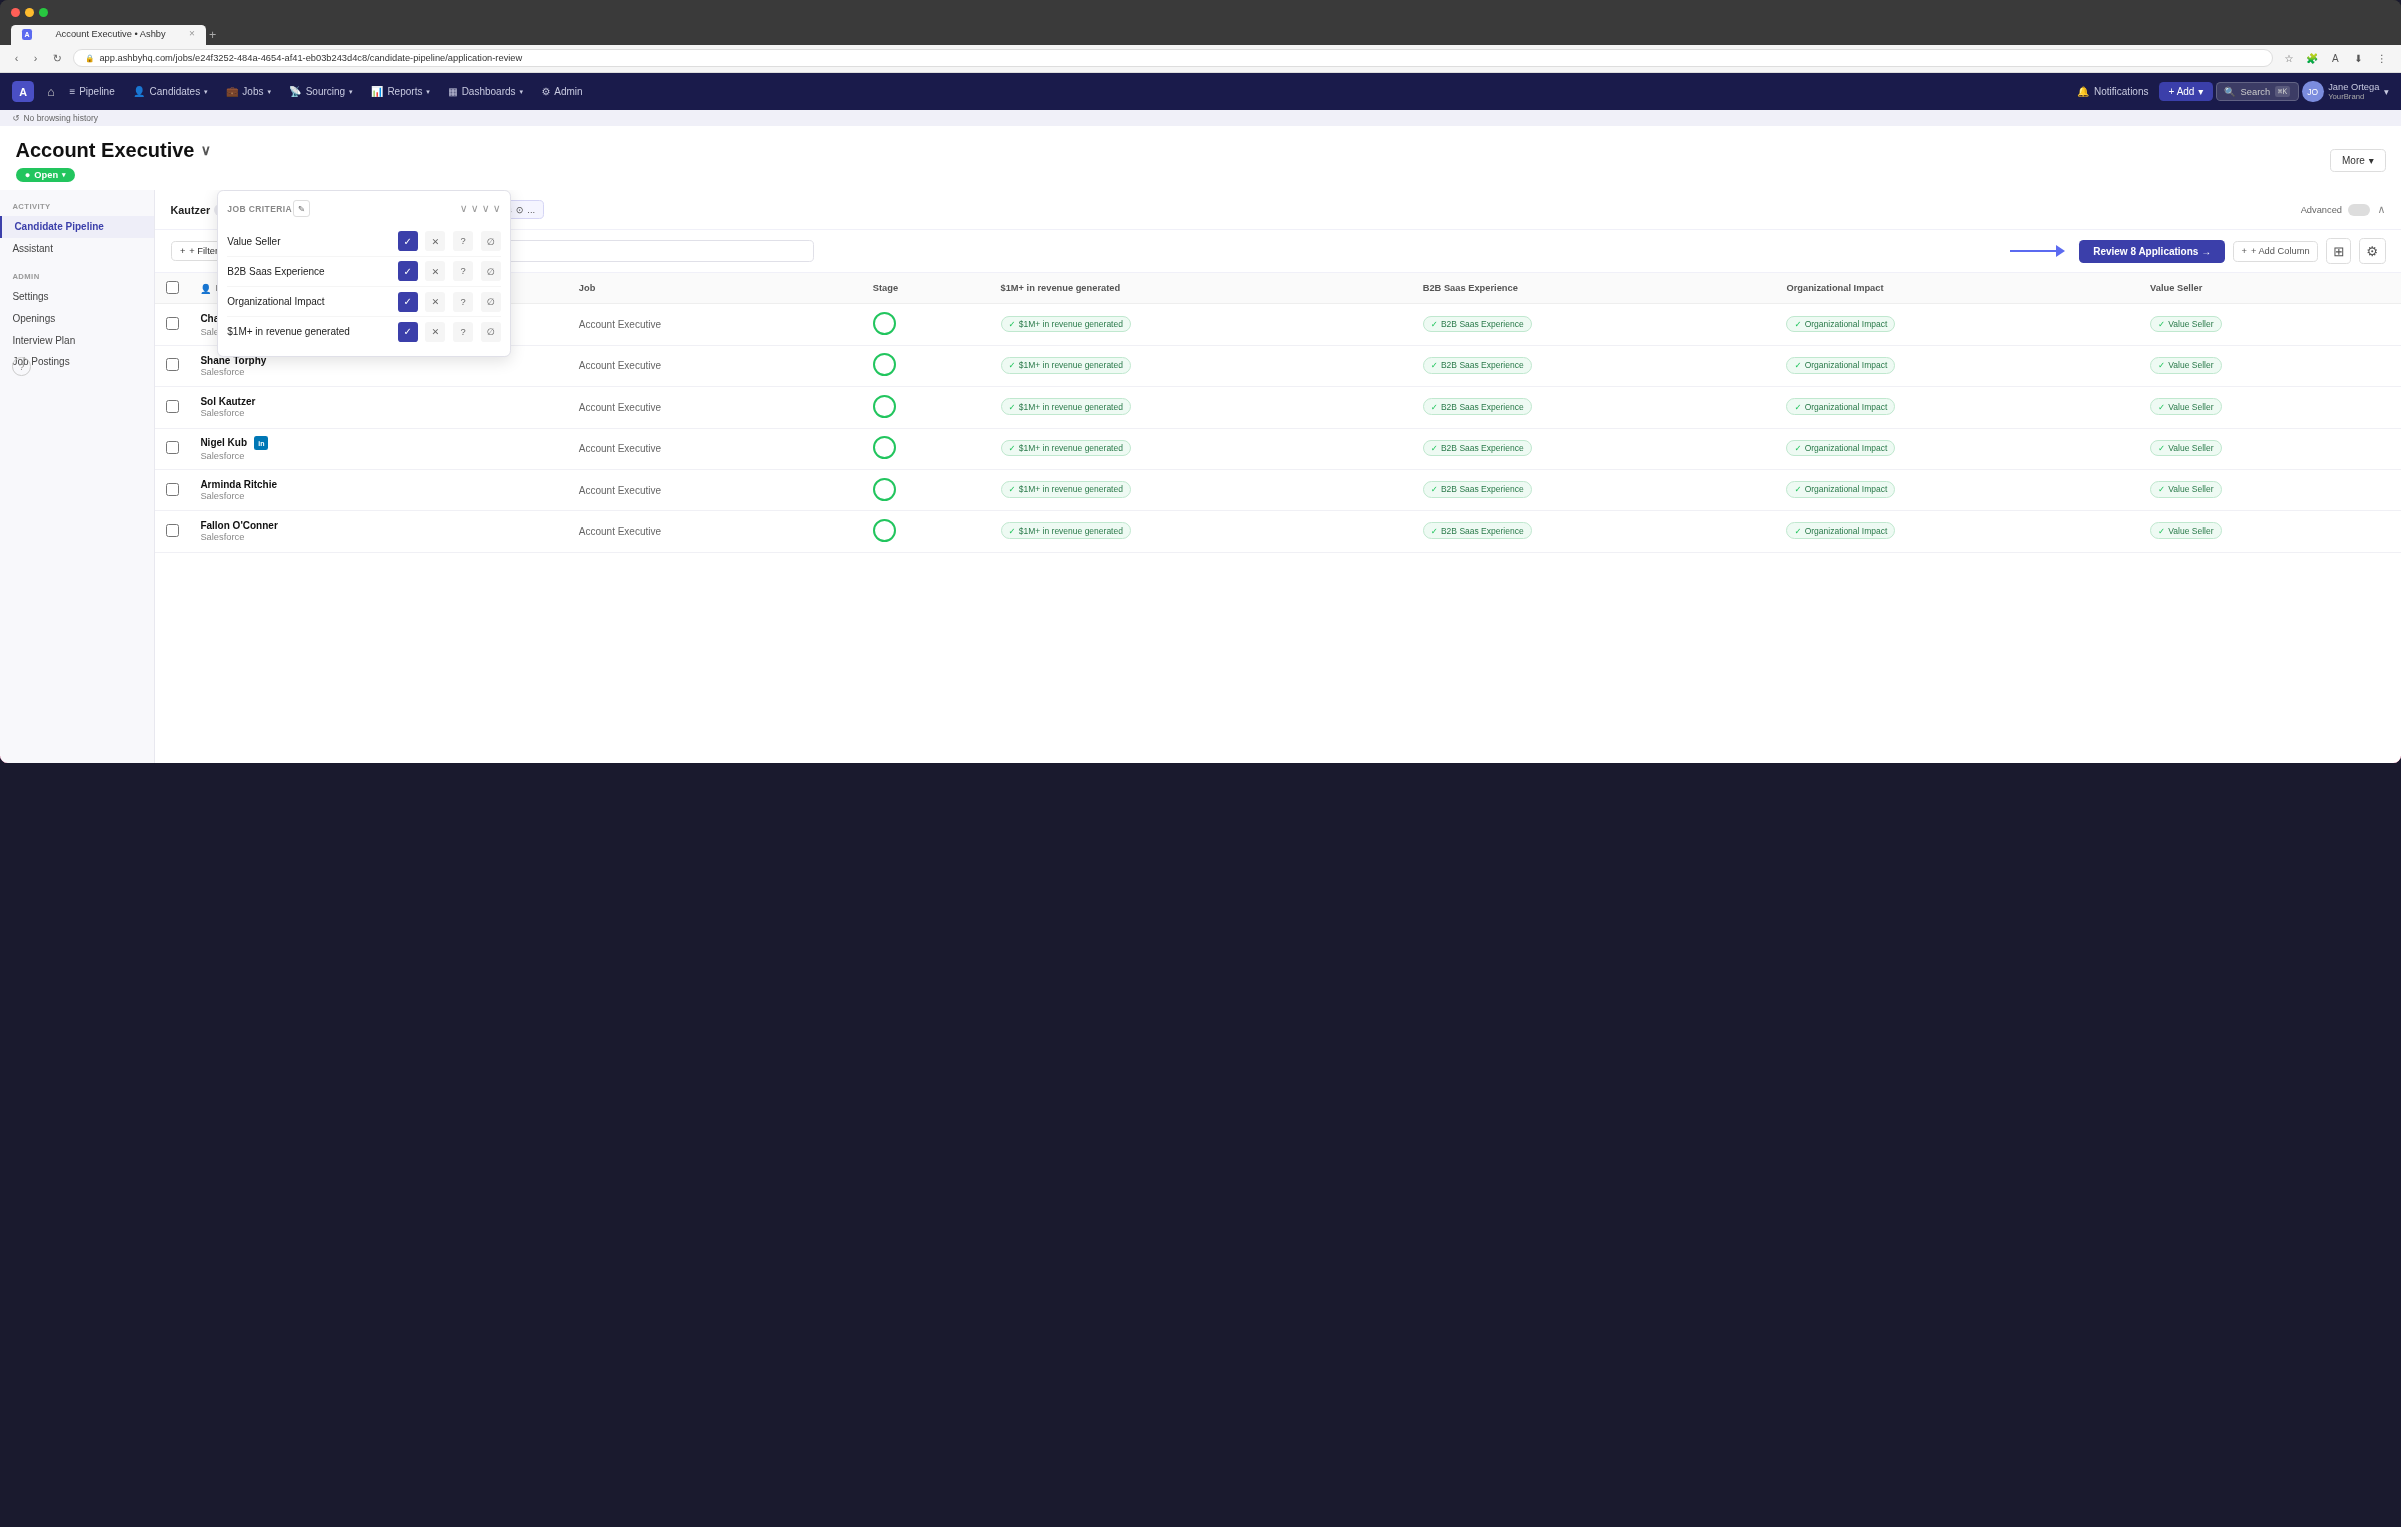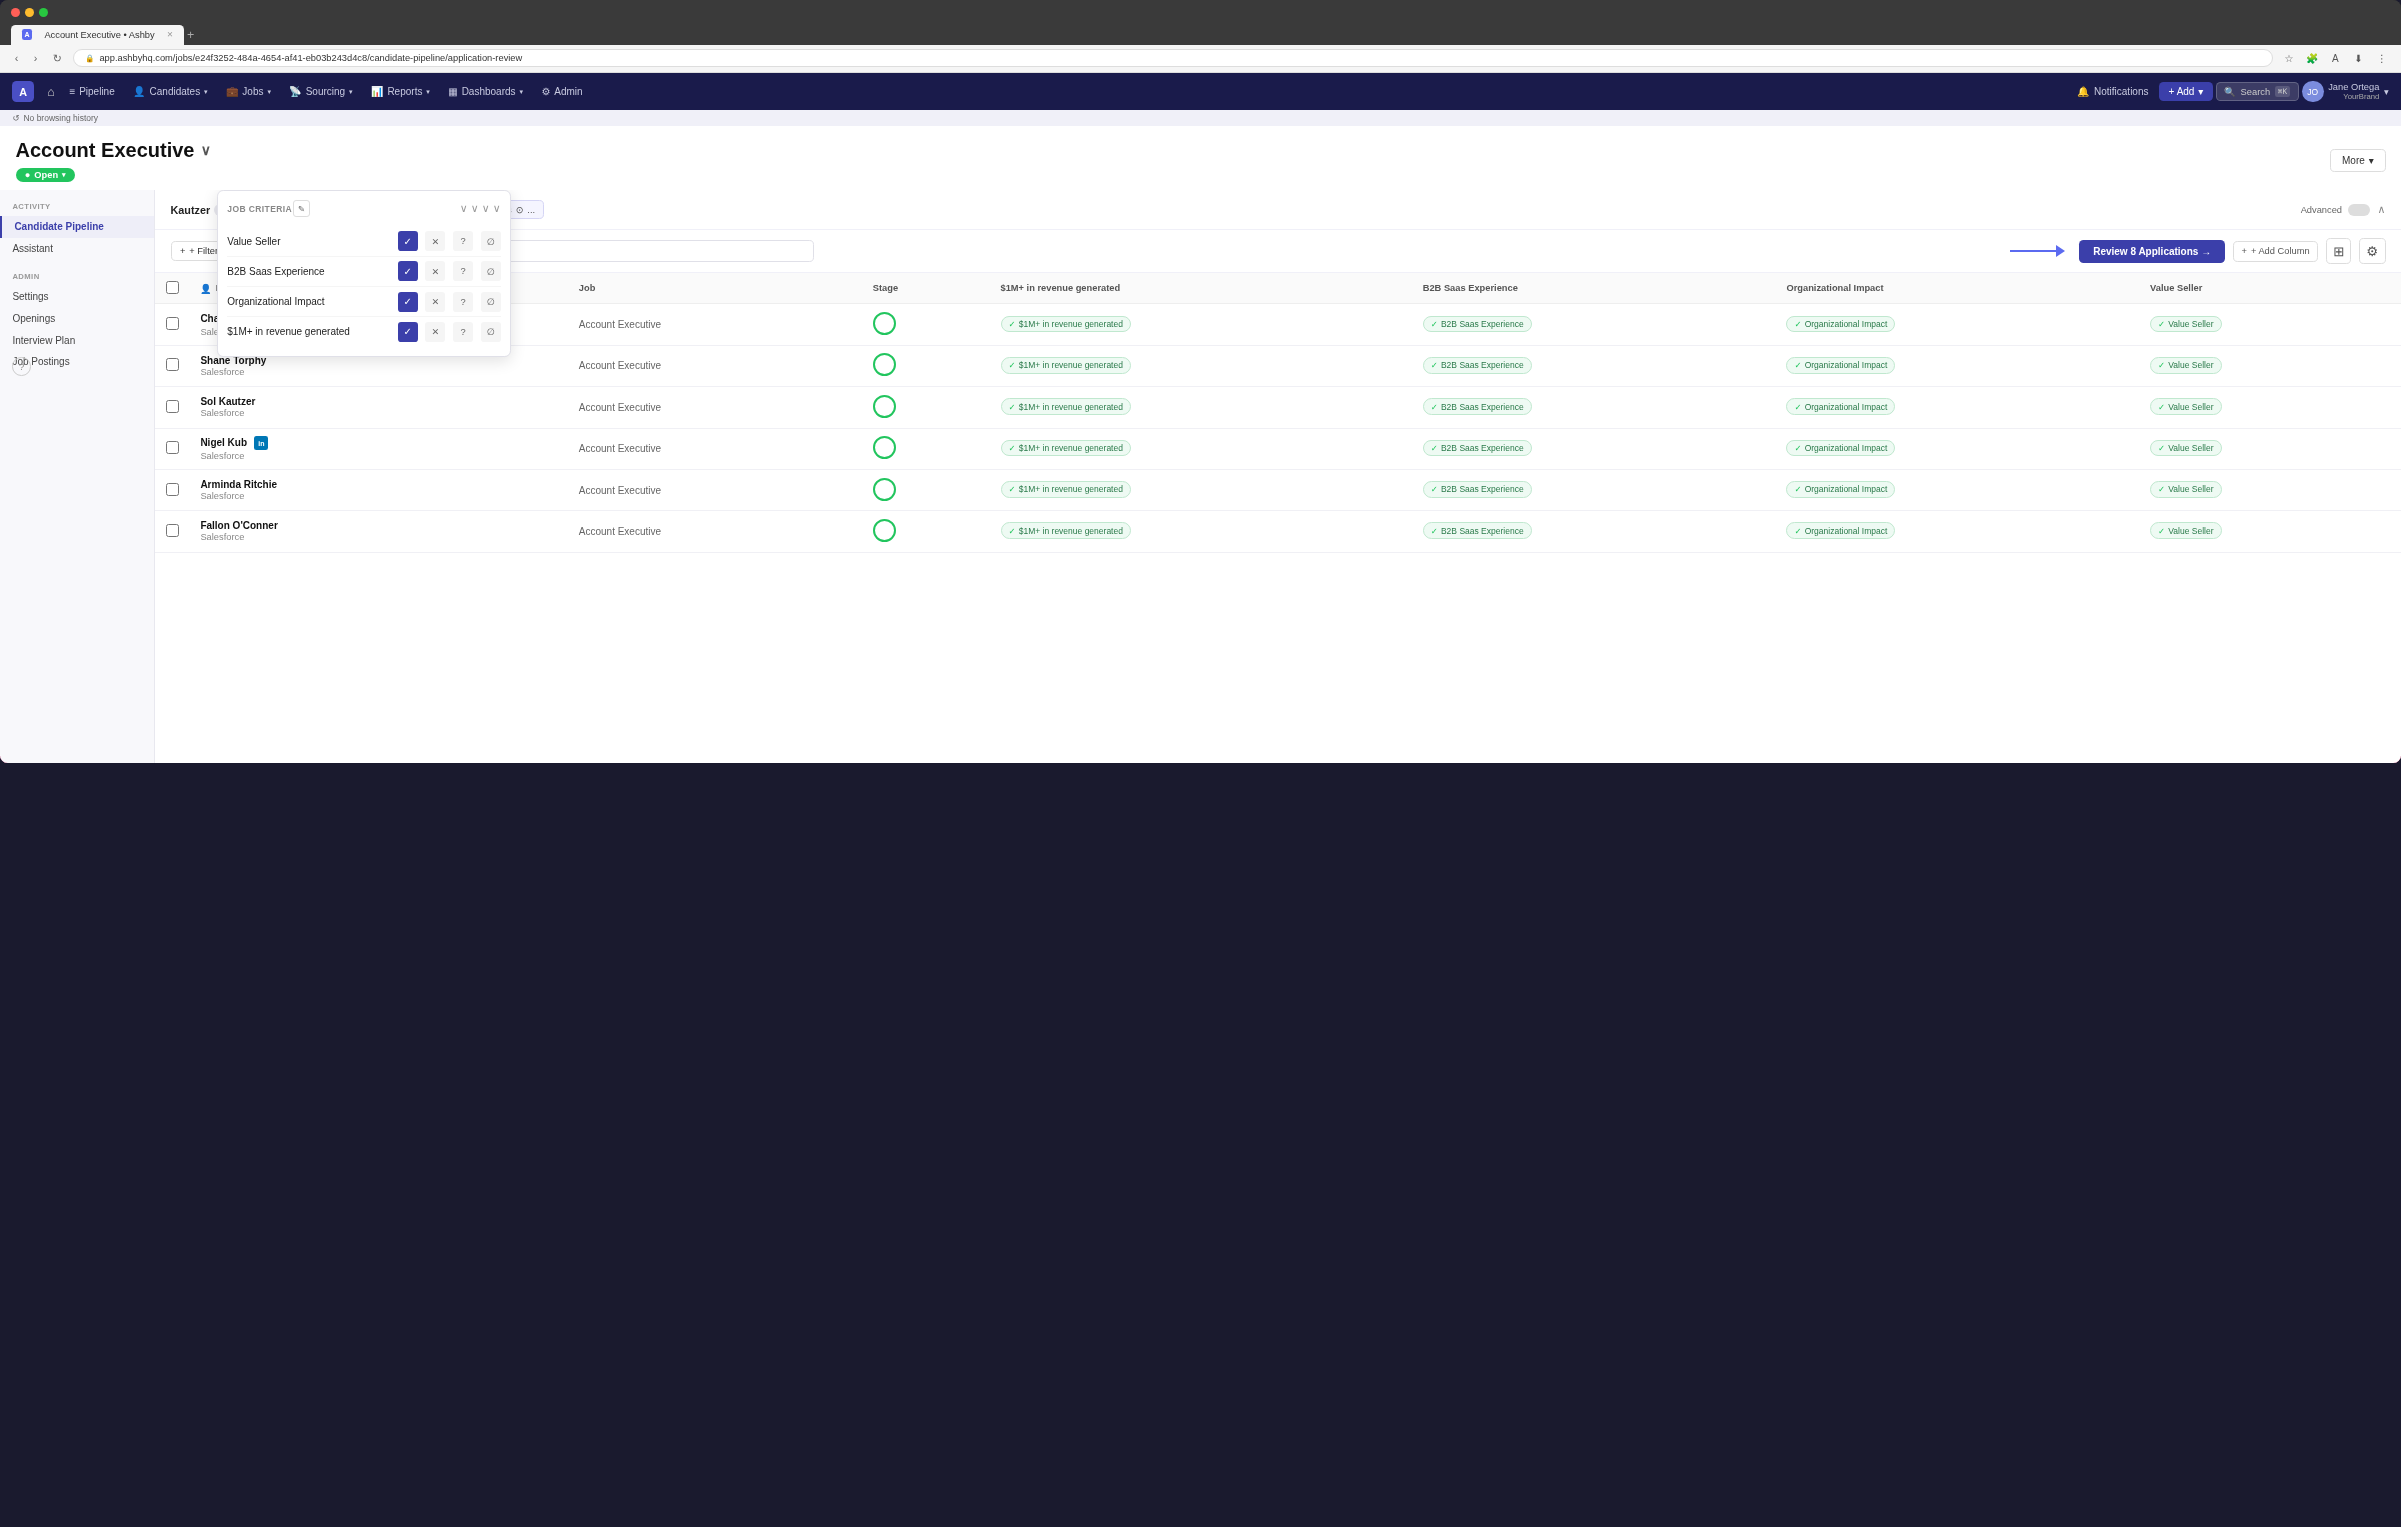--- a/index.html
+++ b/index.html
@@ -8,21 +8,21 @@
     
     .browser-chrome { background: #2d2d2d; border-radius: 7.7px; overflow: hidden; width: 100%; min-height: 696px; }
     .browser-titlebar { background: #3a3a3a; padding: 7.7px 10.8px; display: flex; align-items: center; gap: 6.2px; }
     .traffic-lights { display: flex; gap: 4.6px; }
     .traffic-light { width: 9.3px; height: 9.3px; border-radius: 50%; }
     .tl-red { background: #ff5f57; }
     .tl-yellow { background: #febc2e; }
     .tl-green { background: #28c840; }
 
     .browser-tab-bar { background: #3a3a3a; display: flex; align-items: center; gap: 3.1px; padding: 0 10.8px; }
-    .browser-tab { background: #2d2d2d; border-radius: 4.6px 4.6px 0 0; padding: 4.6px 10.8px; display: flex; align-items: center; gap: 12px; font-size: 9.3px; color: #ccc; }
+    .browser-tab { background: #2d2d2d; border-radius: 4.6px 4.6px 0 0; padding: 4.6px 10.8px; display: flex; align-items: flex-start; gap: 23px; font-size: 9.3px; color: #ccc; }
     .browser-tab.active { background: #f5f5f5; color: #333; }
     .tab-favicon { width: 10.8px; height: 10.8px; background: #5b6af0; border-radius: 2.3px; display: inline-flex; align-items: center; justify-content: center; color: white; font-size: 7px; font-weight: bold; }
     .tab-close { color: #999; font-size: 7.7px; cursor: pointer; }
     .tab-new { color: #aaa; font-size: 12.4px; cursor: pointer; }
 
     .browser-addressbar { background: #f5f5f5; display: flex; align-items: center; padding: 4.6px 10.8px; gap: 7.7px; border-bottom: 0.8px solid #ddd; }
     .nav-btn { color: #666; font-size: 10.8px; cursor: pointer; background: none; border: none; padding: 1.5px 3.9px; }
     .address-field { flex: 1; background: #fff; border: 0.8px solid #ddd; border-radius: 15.5px; padding: 3.1px 10.8px; font-size: 9.3px; color: #333; display: flex; align-items: center; gap: 4.6px; }
     .address-lock { color: #666; font-size: 7.7px; }
     .browser-actions { display: flex; gap: 6.2px; align-items: center; }
@@ -222,21 +222,21 @@
       </button>
       <div class="nav-search">
         <span>🔍</span>
         <span>Search</span>
         <kbd>⌘K</kbd>
       </div>
       <div class="nav-user">
         <div class="user-avatar">JO</div>
         <div>
           <div style="font-size:9.3px;">Jane Ortega</div>
-          <div style="font-size:7.7px;color:#aaa;text-align:right;">YourBrand</div>
+          <div style="font-size:7.7px;color:#aaa;">YourBrand</div>
         </div>
         <span class="caret">▾</span>
       </div>
     </div>
 
     <div class="history-bar">
       <span>↺</span>
       <span>No browsing history</span>
     </div>
 

